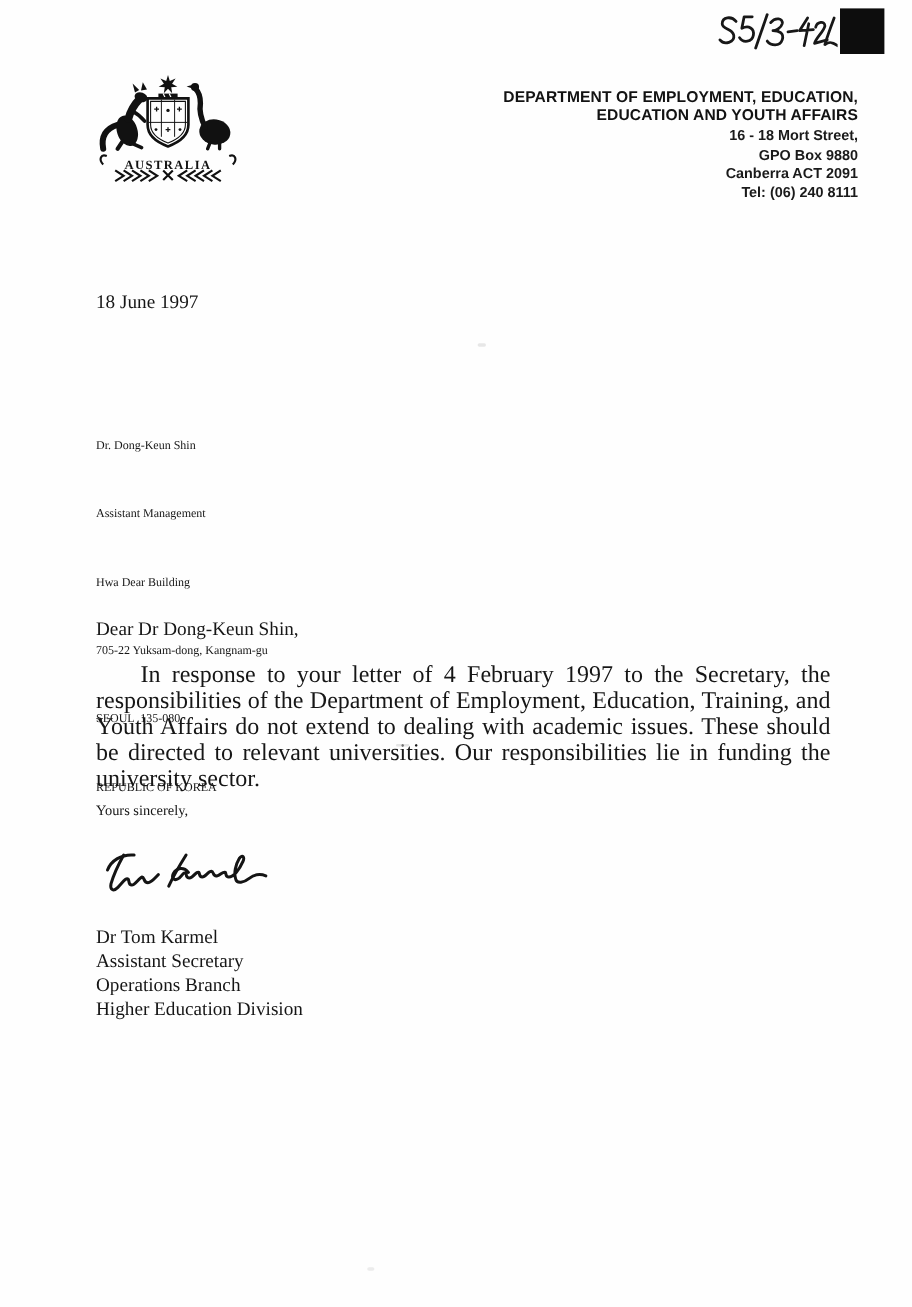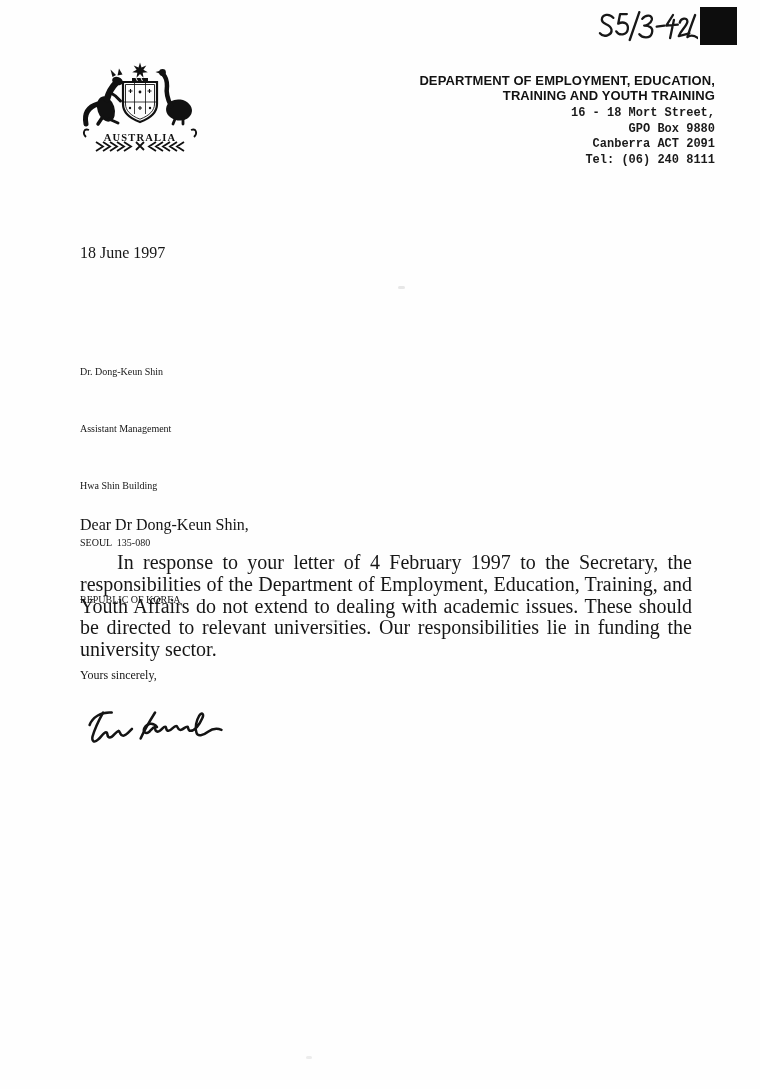--- a/index.html
+++ b/index.html
@@ -23,21 +23,21 @@
   .dept{
     position:absolute;right:45px;top:58px;
     text-align:right;
     font-family:"Liberation Sans","DejaVu Sans",sans-serif;
     font-weight:bold;font-size:13px;line-height:15px;
     color:#121212;letter-spacing:.1px;margin-top:15px;
   }
   .lh-address{
     position:absolute;right:45px;top:106px;
     text-align:right;
-    font-family:Liberation Mono, monospace;
+    font-family:Liberation Sans, sans-serif;
     font-weight:bold;font-size:12px;line-height:15.5px;
     color:#1a1a1a;
   }
 
   
   .date{position:absolute;left:80px;top:244px;font-size:16px;}
   .recipient{position:absolute;left:80px;top:324px;font-size:10px;line-height:19px;white-space:pre;}
   .salutation{position:absolute;left:80px;top:516px;font-size:16px;}
   .body-par{
     position:absolute;left:80px;top:552px;width:612px;margin:0;
@@ -118,50 +118,57 @@
       <path d="M10 75 C6 71 8 66 13 68"></path>
       <path d="M118 75 C122 71 120 66 115 68"></path>
       <path d="M20 80 l7 4.5 l-7 4.5 M27 80 l7 4.5 l-7 4.5 M34 80 l7 4.5 l-7 4.5 M41 80 l7 4.5 l-7 4.5 M48 80 l7 4.5 l-7 4.5"></path>
       <path d="M108 80 l-7 4.5 l7 4.5 M101 80 l-7 4.5 l7 4.5 M94 80 l-7 4.5 l7 4.5 M87 80 l-7 4.5 l7 4.5 M80 80 l-7 4.5 l7 4.5"></path>
       <path d="M60 80 L68 88 M68 80 L60 88"></path>
     </g>
   </svg>
 
   <div class="dept">
     <div>DEPARTMENT OF EMPLOYMENT, EDUCATION,</div>
-    <div>TRAINING AND YOUTH TRAINING</div>
+    <div>EDUCATION AND YOUTH AFFAIRS</div>
   </div>
 
   <div class="lh-address">
     <div>16 - 18 Mort Street,</div>
     <div>GPO Box 9880</div>
     <div>Canberra ACT 2091</div>
     <div>Tel: (06) 240 8111</div>
   </div>
 
   <div class="date">18 June 1997</div>
 
   <div class="recipient">
     <div>Dr. Dong-Keun Shin</div>
     <div>Assistant Management</div>
-    <div>Hwa Shin Building</div>
+    <div>Hwa Dear Building</div>
+    <div>705-22 Yuksam-dong, Kangnam-gu</div>
     <div>SEOUL  135-080</div>
     <div>REPUBLIC OF KOREA</div>
   </div>
 
   <div class="salutation">Dear Dr Dong-Keun Shin,</div>
 
   <p class="body-par">In response to your letter of 4 February 1997 to the Secretary, the responsibilities of the Department of Employment, Education, Training, and Youth Affairs do not extend to dealing with academic issues.  These should be directed to relevant universities.  Our responsibilities lie in funding the university sector.</p>
 
   <div class="closing">Yours sincerely,</div>
 
   <svg class="signature" viewBox="0 0 160 54" aria-label="Tom Karmel">
     <path d="M10 26 C13 18 22 12 33 13"></path>
     <path d="M24 13 C19 22 15 31 13 38 C12 43 15 45 19 41 C23 37 26 32 28 34 C29 36 28 39 31 39 C34 39 37 33 40 32 C42 32 41 37 45 37 C48 37 51 33 54 30"></path>
     <path d="M78 13 C73 21 67 31 63 40"></path>
     <path d="M80 28 C76 23 70 24 67 29 C65 33 68 36 72 33 C75 30 77 27 78 29 C78 32 80 34 83 32 C86 30 87 27 89 28 C90 29 89 32 92 32 C95 32 97 27 100 27 C102 27 101 32 105 31 C108 30 110 27 112 28 C113 30 112 32 115 32 C119 32 124 26 127 19 C129 15 127 12 124 16 C121 21 119 29 121 34 C122 38 128 37 133 33 C137 30 142 29 147 31"></path>
   </svg>
 
+  <div class="sender">
+    <div>Dr Tom Karmel</div>
+    <div>Assistant Secretary</div>
+    <div>Operations Branch</div>
+    <div>Higher Education Division</div>
+  </div>
 
   <div class="artifact a1"></div>
   <div class="artifact a2"></div>
   <div class="artifact a3"></div>
 </div>
 
 </body></html>

